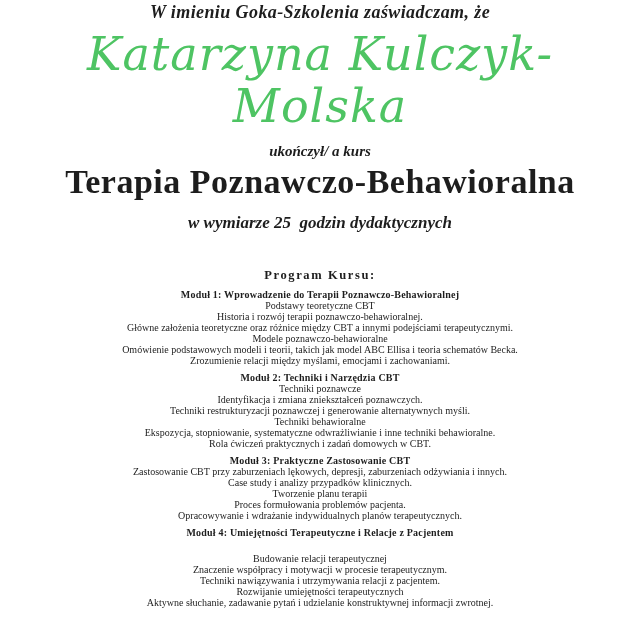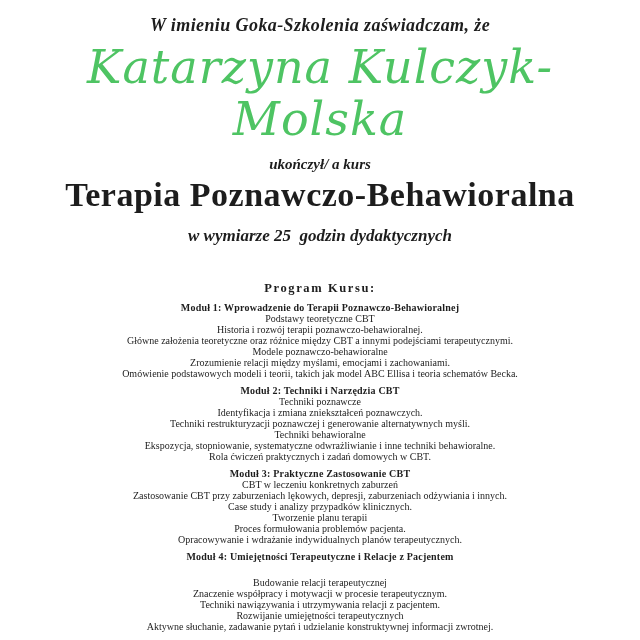--- a/index.html
+++ b/index.html
@@ -11,21 +11,21 @@
     width: 640px;
     height: 640px;
     overflow: hidden;
     font-family: "Liberation Serif", serif;
     color: #1d1d1d;
   }
   .page {
     width: 640px;
     height: 640px;
     text-align: center;
-    padding-top: 13px;
+    padding-top: 0;
     box-sizing: border-box;
   }
   .intro {
     font-style: italic;
     font-weight: bold;
     font-size: 18px;
     letter-spacing: 0.4px;
     line-height: 24px;
   }
   .name {
@@ -106,41 +106,40 @@
   <div class="program-heading">Program Kursu:</div>
 
   <div class="modules">
   <section class="module">
     <div class="module-title">Moduł 1: Wprowadzenie do Terapii Poznawczo-Behawioralnej</div>
     <div class="module-lines">
           <div class="module-line">Podstawy teoretyczne CBT</div>
           <div class="module-line">Historia i rozwój terapii poznawczo-behawioralnej.</div>
           <div class="module-line">Główne założenia teoretyczne oraz różnice między CBT a innymi podejściami terapeutycznymi.</div>
           <div class="module-line">Modele poznawczo-behawioralne</div>
+          <div class="module-line">Omówienie podstawowych modeli i teorii, takich jak model ABC Ellisa i teoria schematów Becka.</div>
           <div class="module-line">Zrozumienie relacji między myślami, emocjami i zachowaniami.</div>
-          <div class="module-line">Omówienie podstawowych modeli i teorii, takich jak model ABC Ellisa i teoria schematów Becka.</div>
         </div>
   </section>
 
   <section class="module">
     <div class="module-title">Moduł 2: Techniki i Narzędzia CBT</div>
     <div class="module-lines">
           <div class="module-line">Techniki poznawcze</div>
           <div class="module-line">Identyfikacja i zmiana zniekształceń poznawczych.</div>
           <div class="module-line">Techniki restrukturyzacji poznawczej i generowanie alternatywnych myśli.</div>
           <div class="module-line">Techniki behawioralne</div>
           <div class="module-line">Ekspozycja, stopniowanie, systematyczne odwrażliwianie i inne techniki behawioralne.</div>
           <div class="module-line">Rola ćwiczeń praktycznych i zadań domowych w CBT.</div>
         </div>
   </section>
 
   <section class="module">
     <div class="module-title">Moduł 3: Praktyczne Zastosowanie CBT</div>
     <div class="module-lines">
-          <div class="module-line">CBT w leczeniu konkretnych zaburzeń</div>
           <div class="module-line">Zastosowanie CBT przy zaburzeniach lękowych, depresji, zaburzeniach odżywiania i innych.</div>
           <div class="module-line">Case study i analizy przypadków klinicznych.</div>
           <div class="module-line">Tworzenie planu terapii</div>
           <div class="module-line">Proces formułowania problemów pacjenta.</div>
           <div class="module-line">Opracowywanie i wdrażanie indywidualnych planów terapeutycznych.</div>
         </div>
   </section>
 
   <section class="module">
     <div class="module-title">Moduł 4: Umiejętności Terapeutyczne i Relacje z Pacjentem</div>

